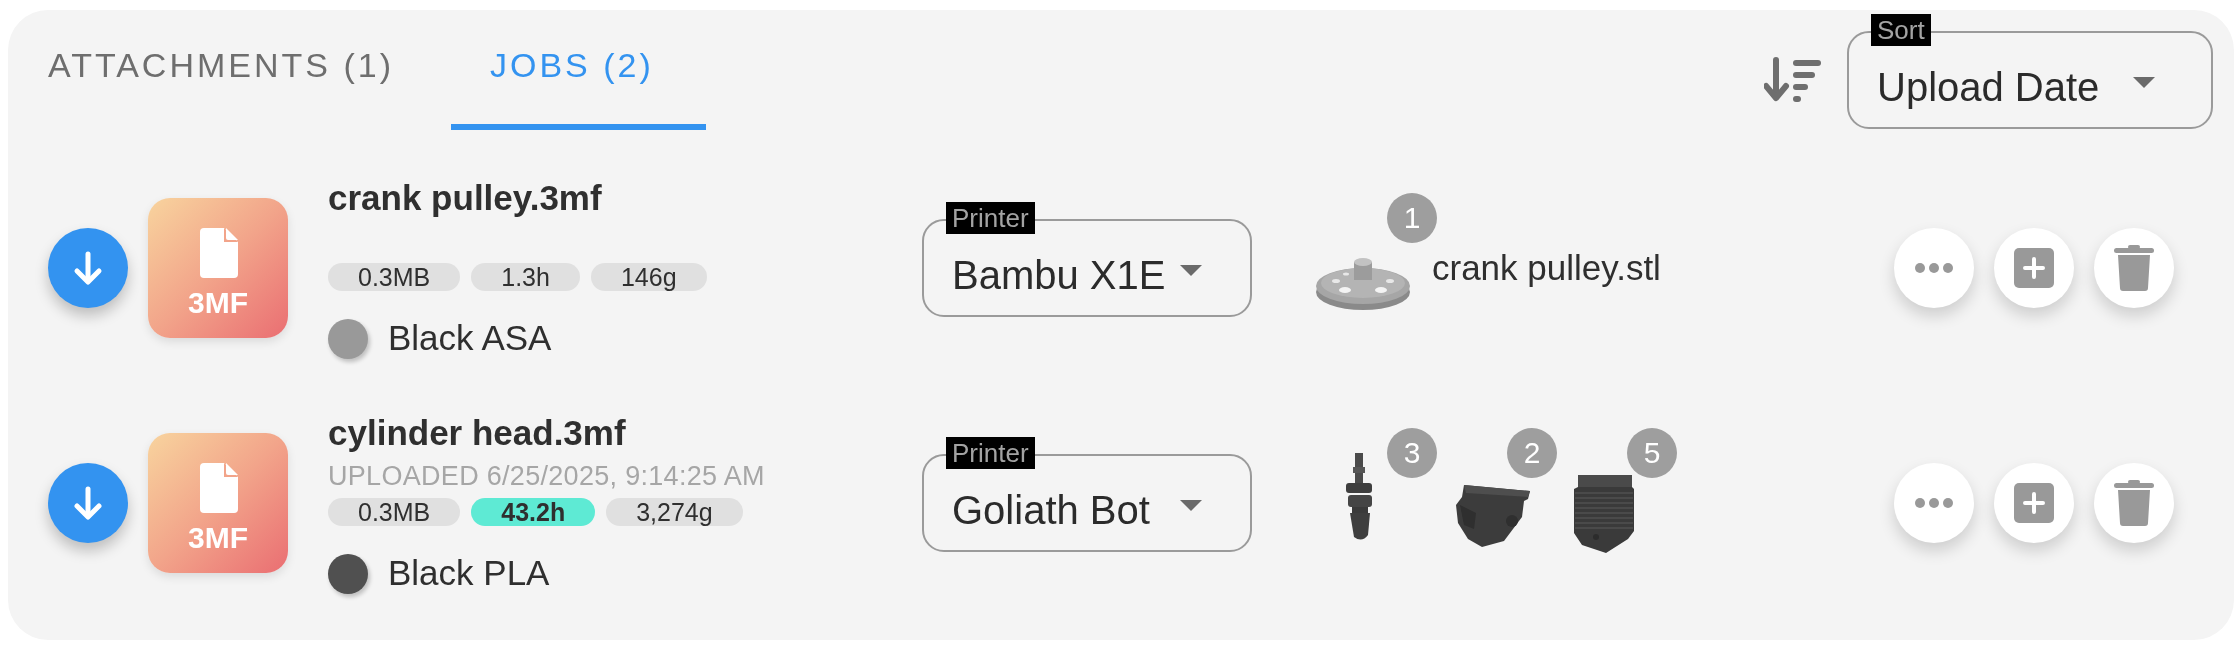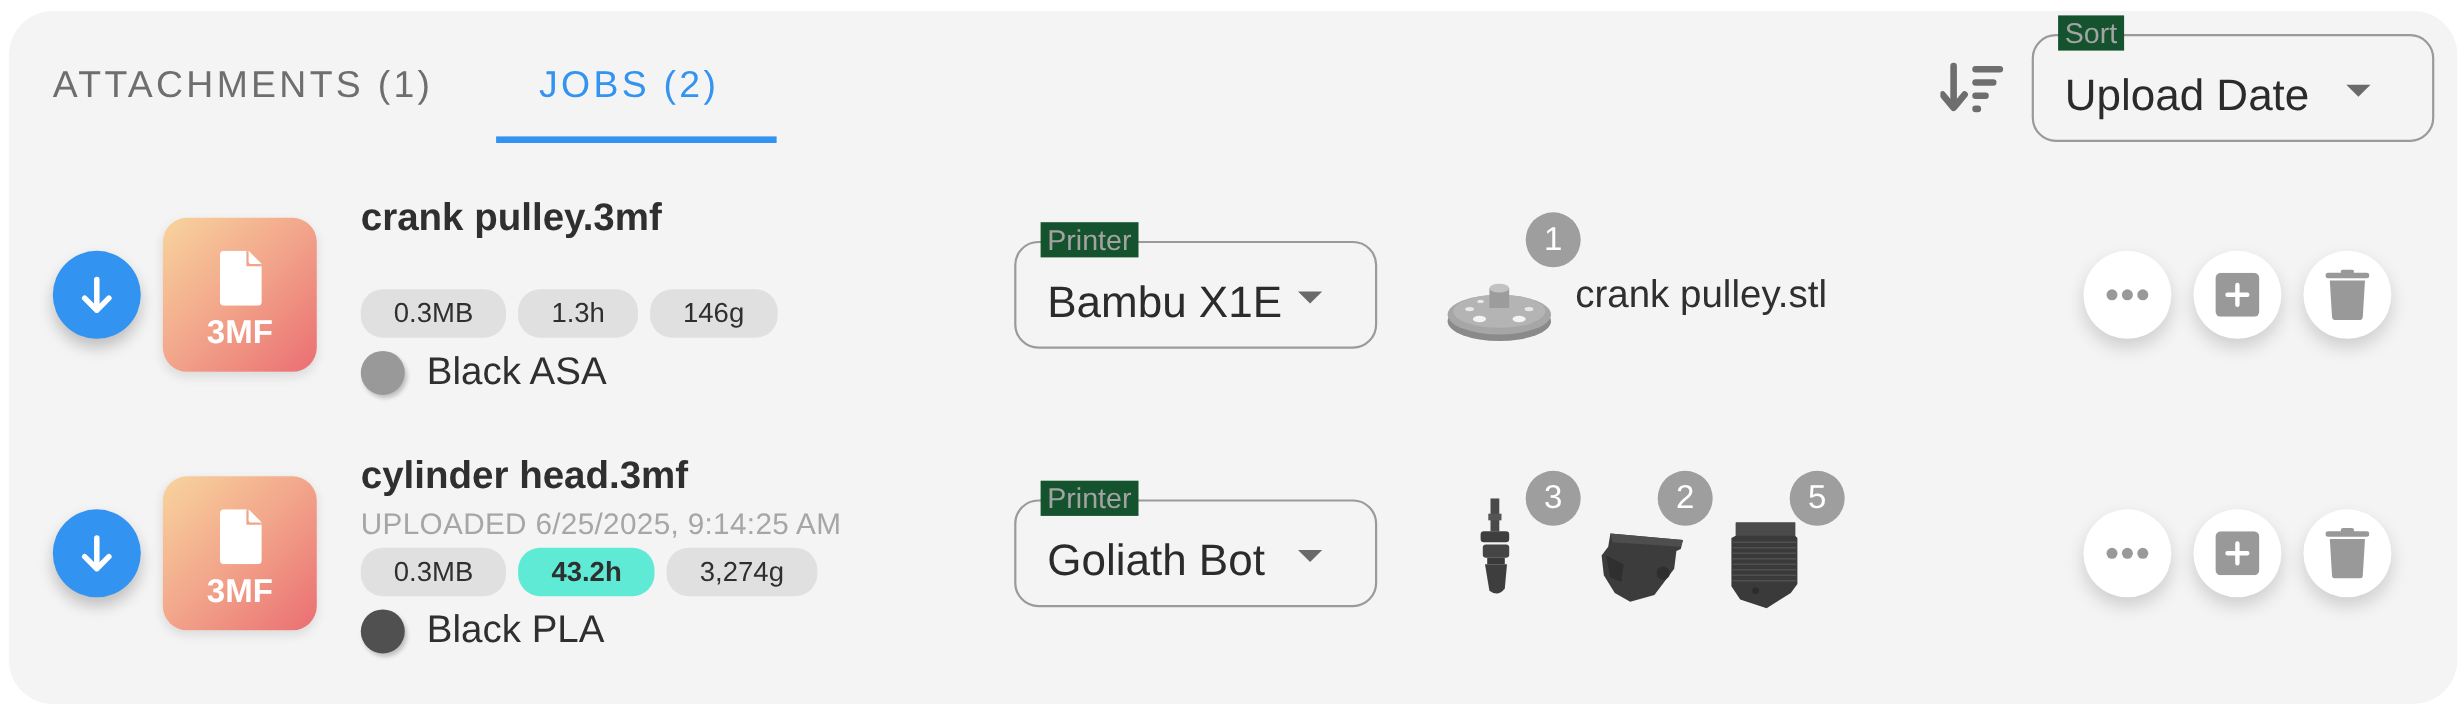--- a/index.html
+++ b/index.html
@@ -5,30 +5,30 @@
     * { box-sizing: border-box; margin: 0; padding: 0; }
     html, body { width: 2240px; height: 654px; background: #ffffff; overflow: hidden; }
     body { font-family: "Liberation Sans", "DejaVu Sans", sans-serif; color: #2b2b2b; position: relative; }
 
     .card {
       position: absolute; left: 8px; top: 10px; width: 2226px; height: 630px;
       background: #f4f4f4; border-radius: 40px;
     }
 
     
-    .tab { position: absolute; top: 58px; font-size: 34px; letter-spacing: 3px; cursor: pointer; white-space: nowrap; }
+    .tab { position: absolute; top: 46px; font-size: 34px; letter-spacing: 3px; cursor: pointer; white-space: nowrap; }
     .tab-attachments { left: 48px; color: #6e6e6e; }
     .tab-jobs { left: 490px; color: #3393f0; }
     .tab-indicator { position: absolute; left: 451px; top: 124px; width: 255px; height: 6px; background: #3393f0; }
 
     
     .sort-icon { position: absolute; left: 1764px; top: 56px; width: 60px; height: 48px; cursor: pointer; }
     .outlined-field { position: absolute; border: 2px solid #9a9a9a; border-radius: 22px; cursor: pointer; }
     .outlined-field .label {
-      position: absolute; top: -19px; left: 22px; padding: 0 6px; background: #14532d;
+      position: absolute; top: -19px; left: 22px; padding: 0 6px; background: #000000;
       font-size: 26px; color: #a3a3a3; line-height: 32px;
     }
     .outlined-field .value { position: absolute; left: 28px; font-size: 40px; color: #2b2b2b; white-space: nowrap; }
     .outlined-field .caret {
       position: absolute; width: 0; height: 0;
       border-left: 11px solid transparent; border-right: 11px solid transparent; border-top: 11px solid #6a6a6a;
     }
     .sort-field { left: 1847px; top: 31px; width: 366px; height: 98px; }
     .sort-field .value { top: 32px; }
     .sort-field .caret { right: 56px; top: 44px; }
@@ -51,21 +51,21 @@
     .file-tile .doc { position: absolute; left: 52px; top: 30px; width: 38px; height: 50px; }
     .file-tile .ext {
       position: absolute; left: 0; right: 0; top: 88px; text-align: center;
       font-weight: bold; font-size: 30px; color: #ffffff;
     }
 
     .job-title { position: absolute; left: 328px; top: 0px; font-size: 35px; font-weight: bold; color: #2f2f2f; white-space: nowrap; }
     .job-uploaded { position: absolute; left: 328px; top: 48px; font-size: 27px; color: #a6a6a6; white-space: nowrap; letter-spacing: 0.3px; }
     .chips { position: absolute; left: 328px; top: 85px; display: flex; gap: 11px; }
     .chip {
-      height: 44px; border-radius: 20px; background: #e0e0e0; color: #2f2f2f; font-size: 25px;
+      height: 28px; border-radius: 20px; background: #e0e0e0; color: #2f2f2f; font-size: 25px;
       display: flex; align-items: center; justify-content: center; padding: 0 30px; white-space: nowrap;
     }
     .chip.hours-2 { background: #5eead4; font-weight: bold; }
     .material-dot {
       position: absolute; left: 328px; top: 141px; width: 40px; height: 40px; border-radius: 50%;
       box-shadow: 2px 3px 4px rgba(0,0,0,0.22);
     }
     .material-name { position: absolute; left: 388px; top: 140px; font-size: 35px; color: #2f2f2f; white-space: nowrap; }
 
     .printer-field { left: 922px; width: 330px; height: 98px; }

